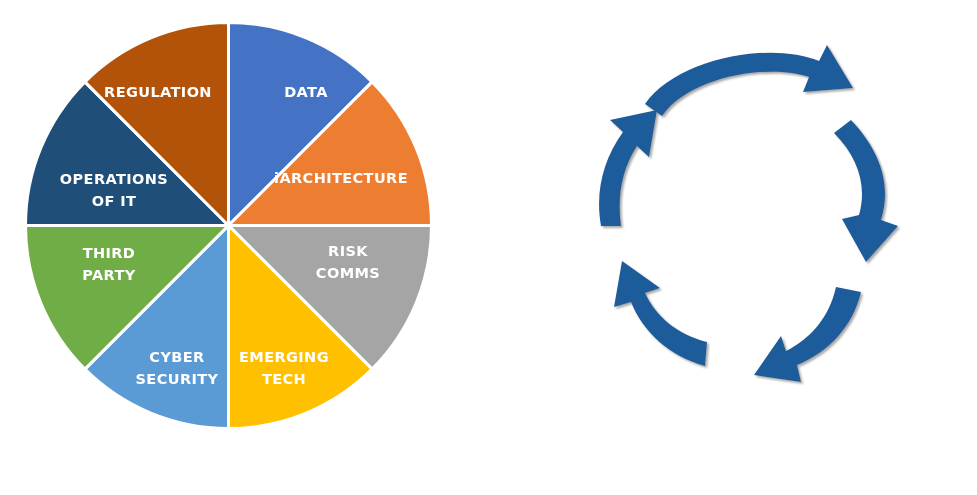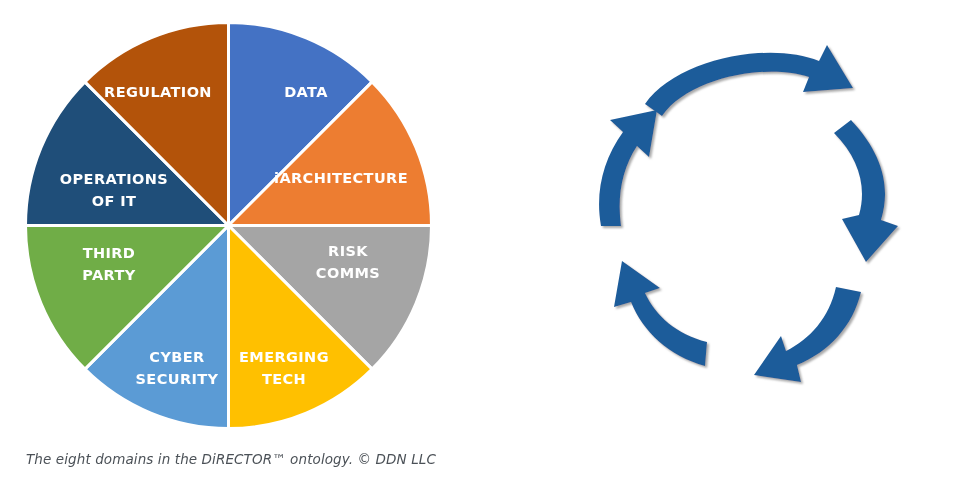--- a/index.html
+++ b/index.html
@@ -138,21 +138,20 @@
 
           <text class="slice-label" x="89" y="158">OPERATIONS</text>
           <text class="slice-label" x="89" y="180">OF IT</text>
 
           <text class="slice-label" x="133" y="71">REGULATION</text>
         </g>
       </svg>
     </div>
   </div>
 
-  <div class="caption" id="caption-left">The eight domains in the DiRECTOR™ ontology. © DDN LLC</div>
 </div>
 
 <div class="figure-panel" id="panel-right">
 
   <div class="diagram-area">
     <div id="riscx-cycle">
       <svg viewBox="0 0 460 390" xmlns="http://www.w3.org/2000/svg" aria-label="RISCX cycle">
         <defs>
           <filter id="arrowShadow" x="-25%" y="-25%" width="160%" height="160%">
             <feDropShadow dx="2" dy="2" stdDeviation="1.2" flood-color="#8d8d8d" flood-opacity="0.75"></feDropShadow>

